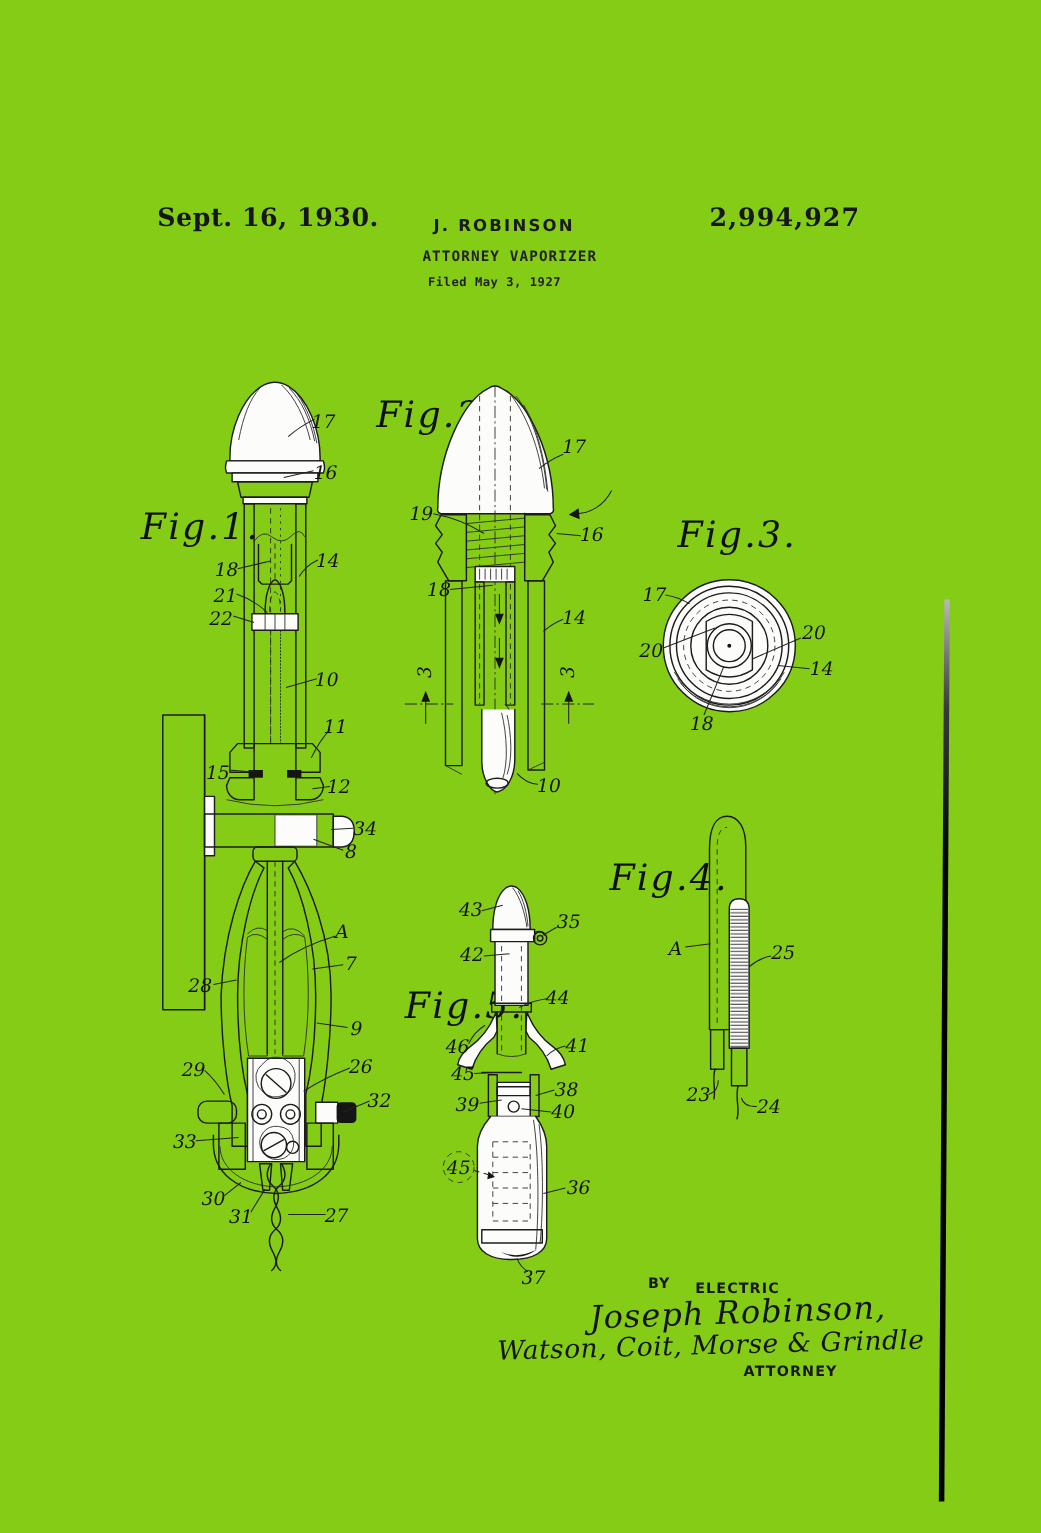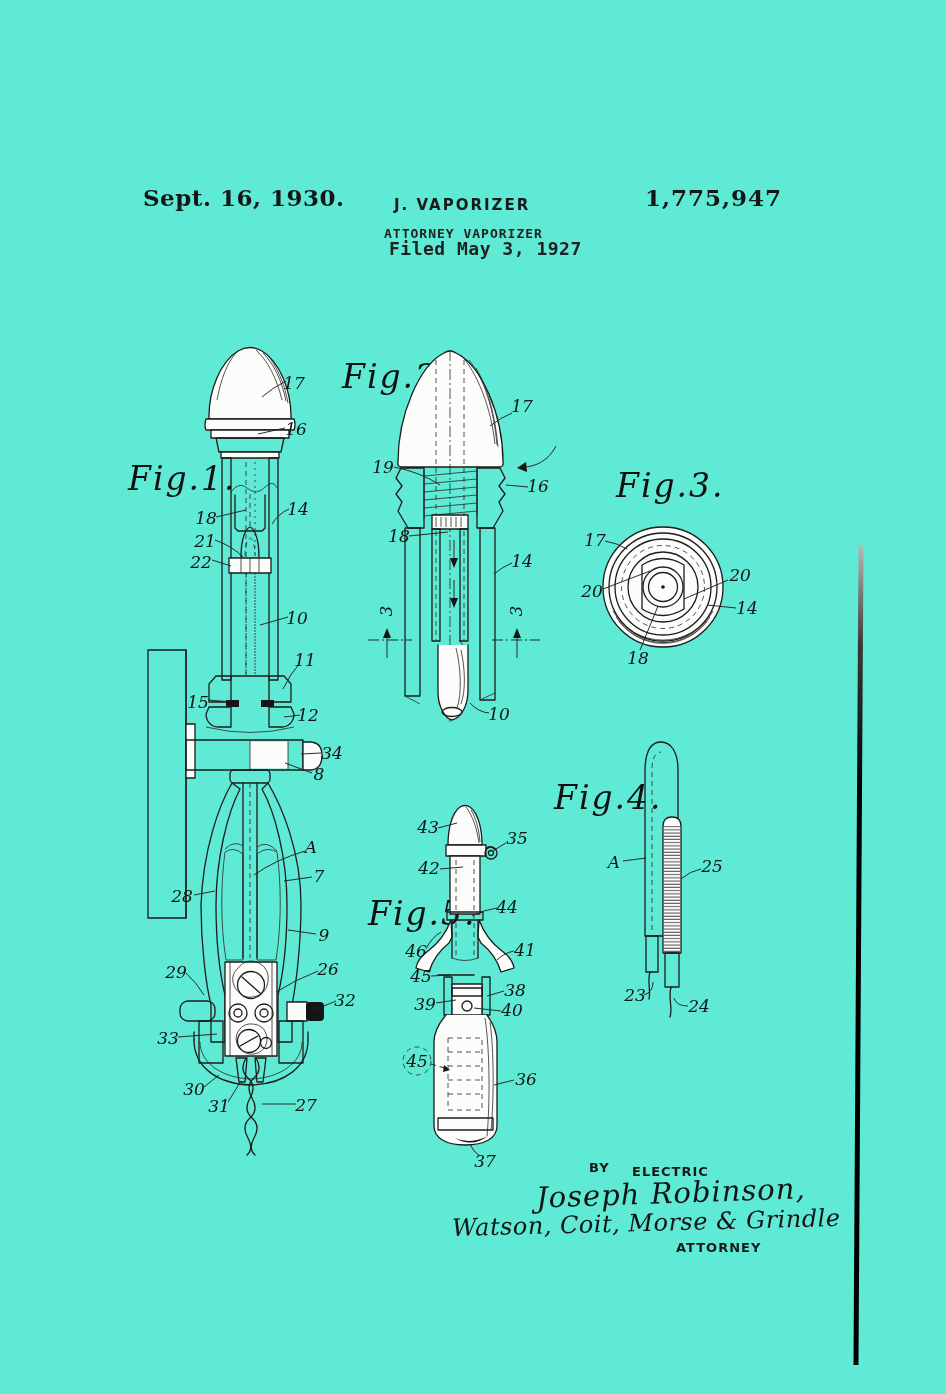--- a/index.html
+++ b/index.html
@@ -1,26 +1,26 @@
 <!DOCTYPE html>
 <html><head>
 <meta charset="utf-8">
 <style>
   html,body{margin:0;padding:0;background:#e8e8e8;}
-  #page{position:relative;width:946px;height:1394px;background:#5eead4;overflow:hidden;
+  #page{position:relative;width:946px;height:1394px;background:#84cc16;overflow:hidden;
         font-family:"DejaVu Serif",serif;}
   .abs{position:absolute;}
   .hdr-serif{font-family:"DejaVu Serif",serif;font-weight:bold;color:#161616;}
   .hdr-sans{font-family:"DejaVu Sans",sans-serif;font-weight:bold;color:#1a1a1a;}
   .hdr-mono{font-family:"DejaVu Sans Mono",monospace;font-weight:bold;color:#222;}
   #date{left:143px;top:184px;font-size:23px;letter-spacing:0.5px;}
   #patnum{left:645px;top:184px;font-size:23px;letter-spacing:1px;}
   #invname{left:394px;top:196px;font-size:15px;letter-spacing:2px;}
   #doctitle{left:384px;top:226px;font-size:13px;letter-spacing:1px;}
-  #filed{left:389px;top:238px;font-size:18px;letter-spacing:0.5px;}
+  #filed{left:389px;top:250px;font-size:11px;letter-spacing:0.5px;}
   .sig-label{font-family:"DejaVu Sans",sans-serif;font-weight:bold;font-size:13px;
              letter-spacing:1px;color:#181818;}
   .sig-script{font-family:"DejaVu Serif",serif;font-style:italic;color:#141414;}
   #inventor-label{left:632px;top:1164px;}
   #inventor-sig{left:536px;top:1176px;font-size:29px;transform:rotate(-2deg);letter-spacing:1px;}
   #by-label{left:589px;top:1160px;}
   #attorney-sig{left:452px;top:1209px;font-size:24px;transform:rotate(-1.5deg);letter-spacing:0.5px;}
   #attorney-label{left:632px;top:1240px;margin-left:44px;}
   #scanline{left:856px;top:545px;width:5px;height:820px;
             background:linear-gradient(#b9b9b9,#3a3a3a 12%,#000 30%,#000);
@@ -35,22 +35,22 @@
   svg .wht{fill:#fcfcfb;}
   svg text.lbl{font:italic 17px "DejaVu Serif",serif;fill:#131313;text-anchor:middle;}
   svg text.cap{font:italic 33px "DejaVu Serif",serif;fill:#101010;letter-spacing:2px;}
 </style>
 </head>
 <body>
 
 <div id="page">
 
   <div class="abs hdr-serif" id="date">Sept. 16, 1930.</div>
-  <div class="abs hdr-sans" id="invname">J. VAPORIZER</div>
-  <div class="abs hdr-serif" id="patnum">1,775,947</div>
+  <div class="abs hdr-sans" id="invname">J. ROBINSON</div>
+  <div class="abs hdr-serif" id="patnum">2,994,927</div>
   <div class="abs hdr-mono" id="doctitle">ATTORNEY VAPORIZER</div>
   <div class="abs hdr-mono" id="filed">Filed May 3, 1927</div>
 
   <svg class="abs" style="left:0;top:0" width="946" height="1394" viewBox="0 0 946 1394">
     <defs>
       <pattern id="hA" width="5.5" height="5.5" patternUnits="userSpaceOnUse">
         <path d="M0,5.5 L5.5,0" stroke="#333" stroke-width="0.8"></path>
       </pattern>
       <pattern id="hB" width="6" height="6" patternUnits="userSpaceOnUse">
         <path d="M0,0 L6,6" stroke="#333" stroke-width="0.8"></path>

